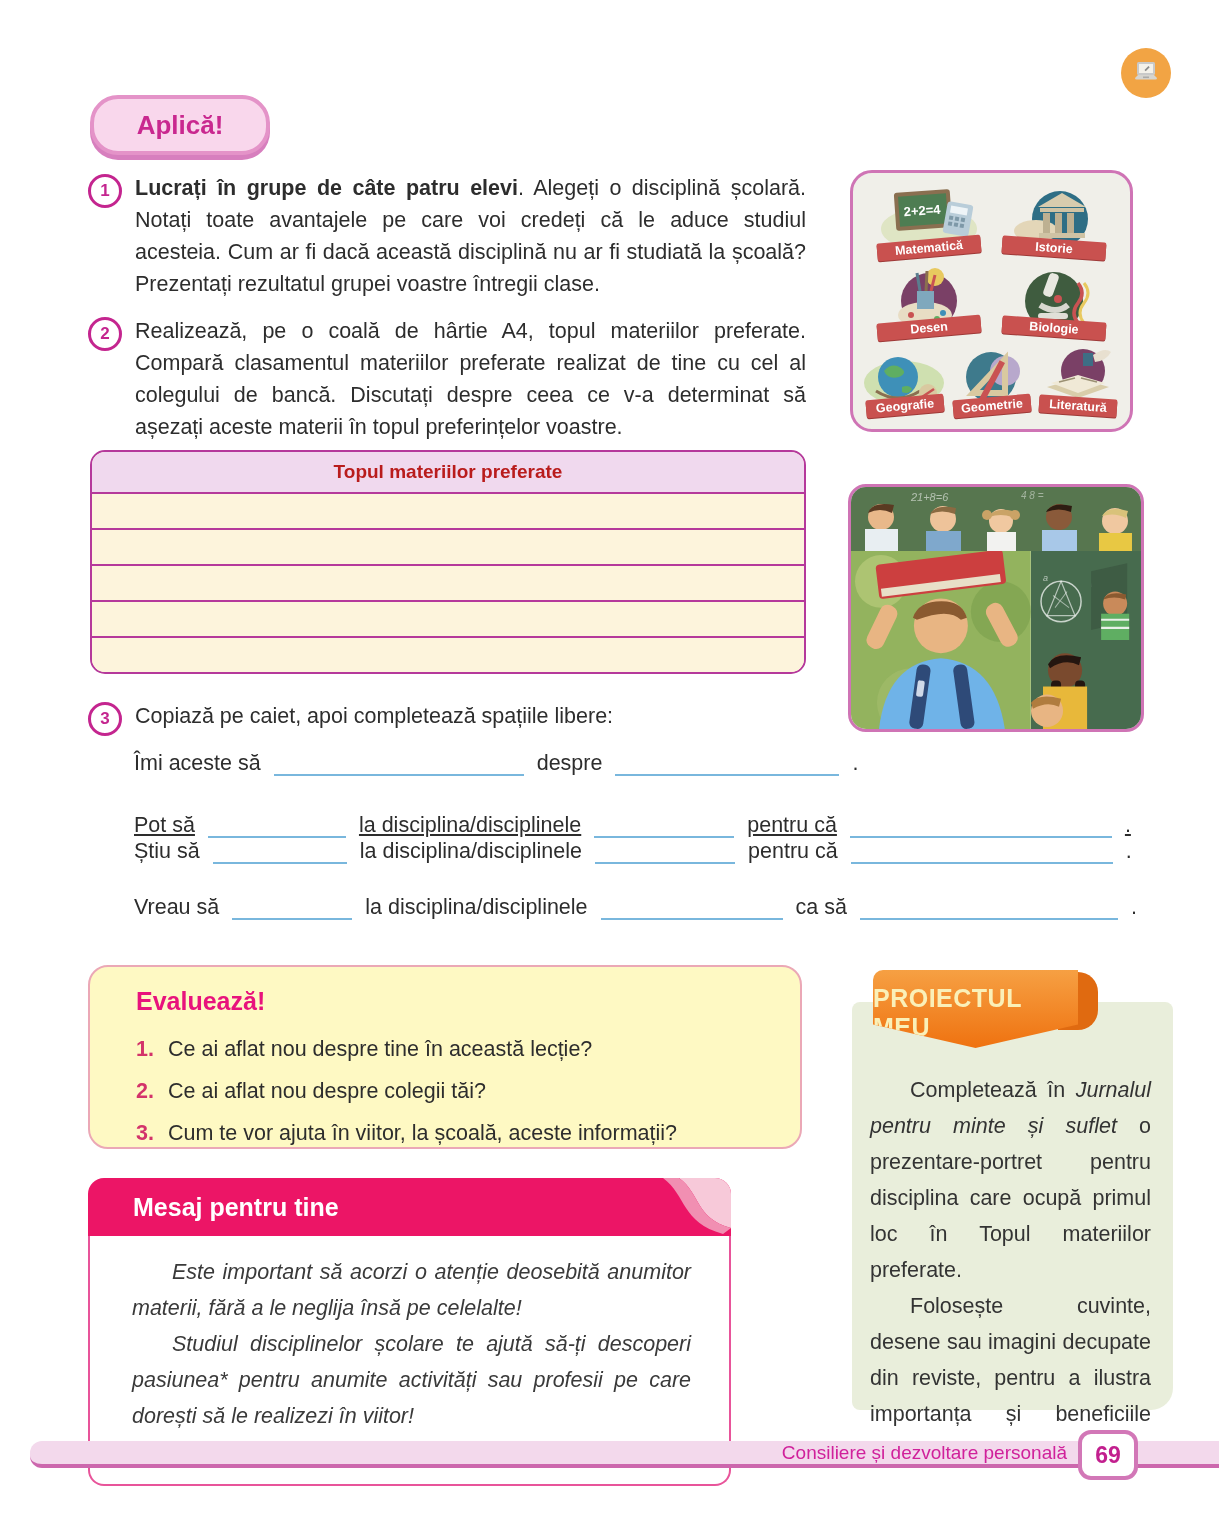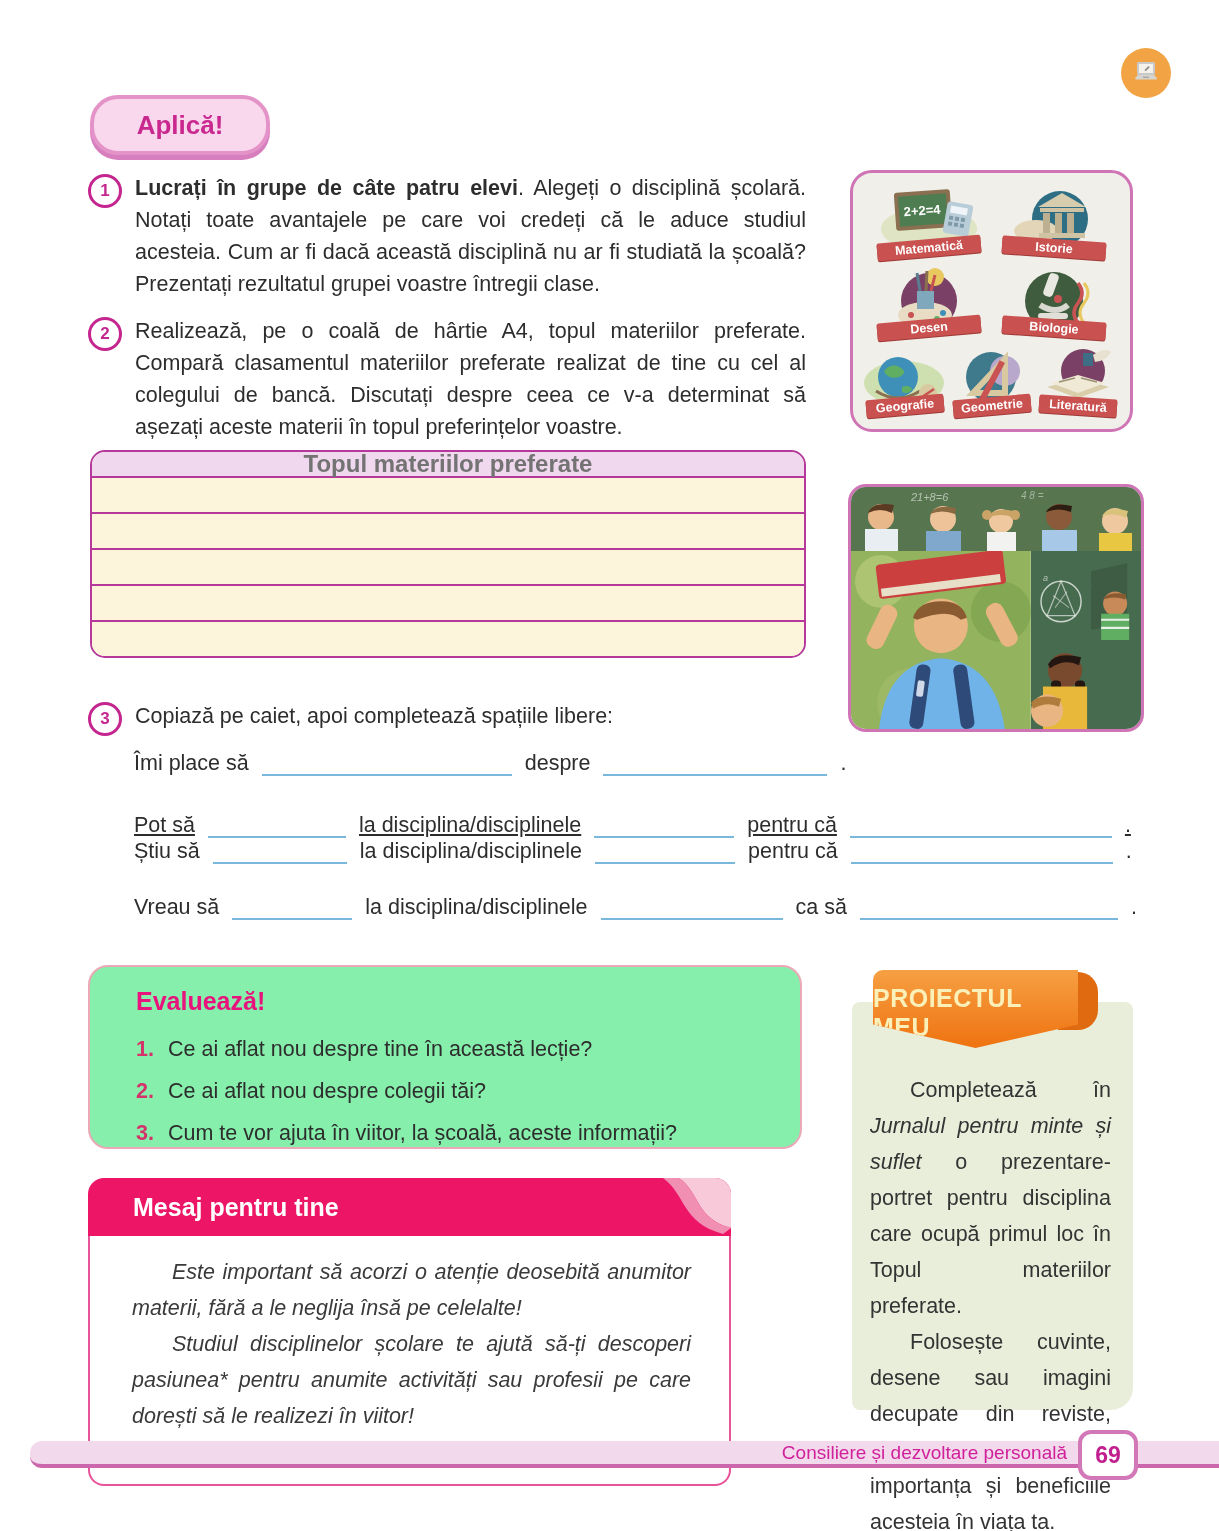--- a/index.html
+++ b/index.html
@@ -21,22 +21,22 @@
   .ex-num{position:absolute;left:0;top:2px;width:28px;height:28px;border:3px solid #c4258f;
         border-radius:50%;display:flex;align-items:center;justify-content:center;
         color:#c4258f;font-weight:bold;font-size:17px;background:#fff;}
   .ex-body{margin-left:47px;text-align:justify;font-size:21.5px;line-height:32px;}
   .ex1{top:172px;} .ex2{top:315px;} .ex3{top:700px;}
   .ex3 .ex-body{text-align:left;}
 
   
   .top-table{position:absolute;left:90px;top:450px;width:712px;border:2.5px solid #b5399b;
         border-radius:15px;overflow:hidden;background:#fdf4dc;}
-  .tt-header{height:24px;background:#f0d9ee;display:flex;align-items:center;justify-content:center;
-        font-weight:bold;font-size:24px;color:#737373;}
+  .tt-header{height:40px;background:#f0d9ee;display:flex;align-items:center;justify-content:center;
+        font-weight:bold;font-size:19px;color:#b91c1c;}
   .tt-row{height:34px;background:#fdf4dc;border-top:2px solid #b5399b;}
 
   
   .subjects{position:absolute;left:850px;top:170px;width:283px;height:262px;background:#f0efe9;
         border:3px solid #cf74b5;border-radius:22px;display:flex;flex-direction:column;
         justify-content:space-evenly;padding:6px 8px;box-sizing:border-box;}
   .subj-row{display:flex;justify-content:space-evenly;align-items:center;}
   .subj{position:relative;width:112px;height:74px;}
   .subj.small{width:86px;height:72px;}
   .subj svg{position:absolute;inset:0;width:100%;height:100%;}
@@ -52,41 +52,41 @@
   .photos svg{display:block;width:100%;height:100%;}
   .ph-top{grid-column:1 / span 2;}
 
   
   .fill-row{position:absolute;left:134px;width:1010px;display:flex;align-items:flex-end;
         gap:13px;font-size:21.5px;height:30px;white-space:nowrap;}
   .fill-row .blank{display:inline-block;height:26px;border-bottom:2px solid #79b7dd;}
   .fr1{top:746px;} .fr2{top:808px;text-decoration:underline;} .fr3{top:834px;} .fr4{top:890px;}
 
   
-  .eval{position:absolute;left:88px;top:965px;width:714px;height:184px;background:#86efac;
+  .eval{position:absolute;left:88px;top:965px;width:714px;height:184px;background:#fef9c3;
         border:2px solid #eba8b6;border-radius:20px;box-sizing:border-box;padding:20px 30px 0 46px;}
   .eval-title{color:#e8137c;font-weight:bold;font-size:25px;margin-bottom:12px;}
   .eval-item{display:flex;font-size:21.5px;line-height:42px;}
   .eval-item .n{color:#d3336a;font-weight:bold;width:32px;flex:none;}
 
   
   .mesaj{position:absolute;left:88px;top:1178px;width:643px;}
   .mesaj-head{position:relative;height:58px;background:#ec1566;border-radius:16px 16px 0 0;
         display:flex;align-items:center;color:#fff;font-weight:bold;font-size:25px;
         padding-left:45px;box-sizing:border-box;overflow:hidden;}
   .mesaj-head svg{position:absolute;right:0;top:0;height:58px;width:110px;}
   .mesaj-body{background:#fff;border:2px solid #e8549a;border-top:none;
         border-radius:0 0 16px 16px;padding:18px 38px 16px 42px;box-sizing:border-box;}
   .mesaj-body p{margin:0;font-style:italic;font-size:21.5px;line-height:36px;
         text-align:justify;text-indent:40px;color:#3a3a3a;}
   .mesaj-foot{margin-top:14px;font-size:17px;color:#2d2d2d;}
   .mesaj-foot span{font-size:17px;}
 
   
-  .proj-green{position:absolute;left:852px;top:1002px;width:281px;height:408px;background:#e9eedb;
+  .proj-green{position:absolute;left:852px;top:1002px;width:321px;height:408px;background:#e9eedb;
         border-radius:8px 8px 22px 8px;box-sizing:border-box;padding:70px 22px 16px 18px;}
   .proj-green p{margin:0;font-size:21.5px;line-height:36px;text-align:justify;
         text-indent:40px;color:#333;}
   .proj-curl{position:absolute;left:1058px;top:972px;width:40px;height:58px;background:#e06a10;
         border-radius:0 20px 20px 0;}
   .proj-banner{position:absolute;left:873px;top:970px;width:205px;height:78px;
         background:linear-gradient(#f6a043,#ef7210);
         clip-path:polygon(0 0,100% 0,100% 70%,50% 100%,0 70%);
         border-radius:10px 0 0 0;display:flex;justify-content:center;
         padding-top:14px;box-sizing:border-box;color:#faf0b8;font-weight:bold;
@@ -325,21 +325,21 @@
       </svg>
     </div>
   </div>
 
   <div class="ex ex3">
     <div class="ex-num">3</div>
     <div class="ex-body">Copiază pe caiet, apoi completează spațiile libere:</div>
   </div>
 
   <div class="fill-row fr1">
-      <span>Îmi place să</span>
+      <span>Îmi aceste să</span>
       <span class="blank" style="width: 250px;"></span>
       <span>despre</span>
       <span class="blank" style="width: 224px;"></span>
       <span>.</span>
     </div>
   <div class="fill-row fr2">
       <span>Pot să</span>
       <span class="blank" style="width: 138px;"></span>
       <span>la disciplina/disciplinele</span>
       <span class="blank" style="width: 140px;"></span>

